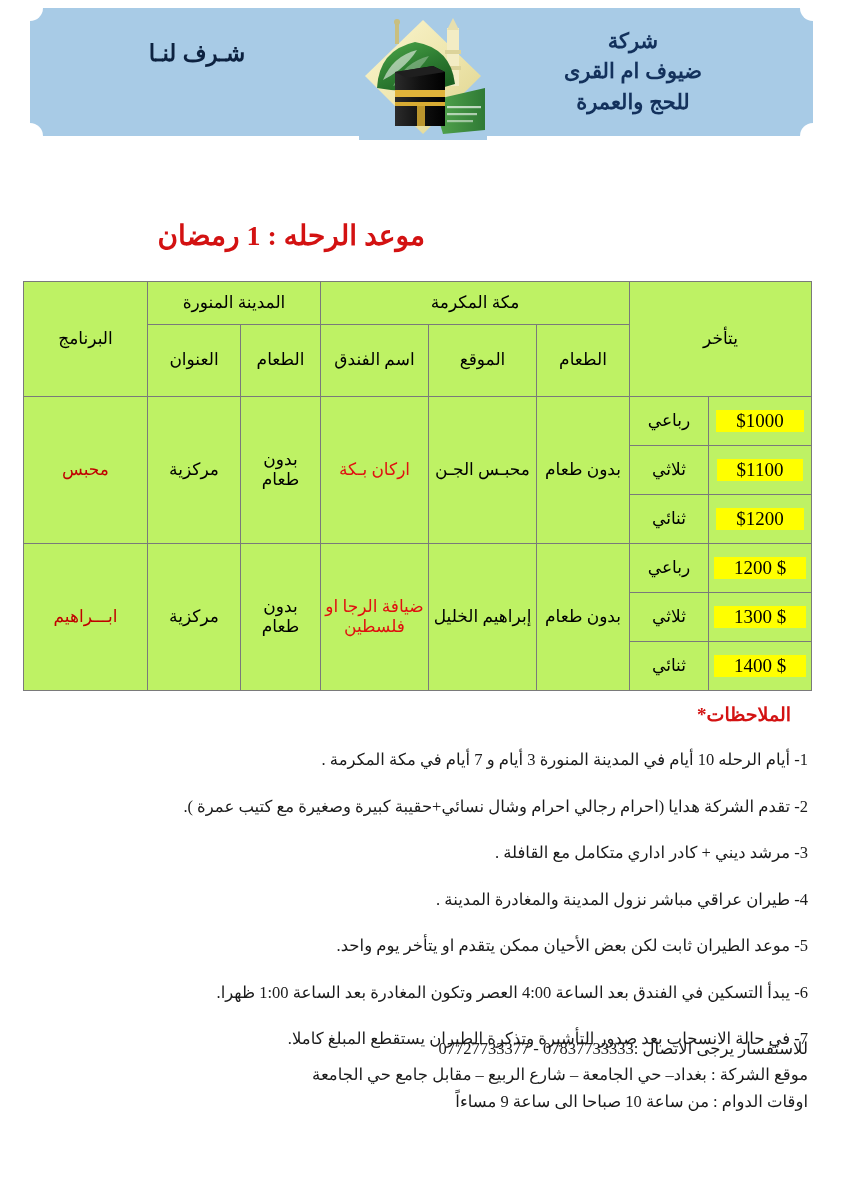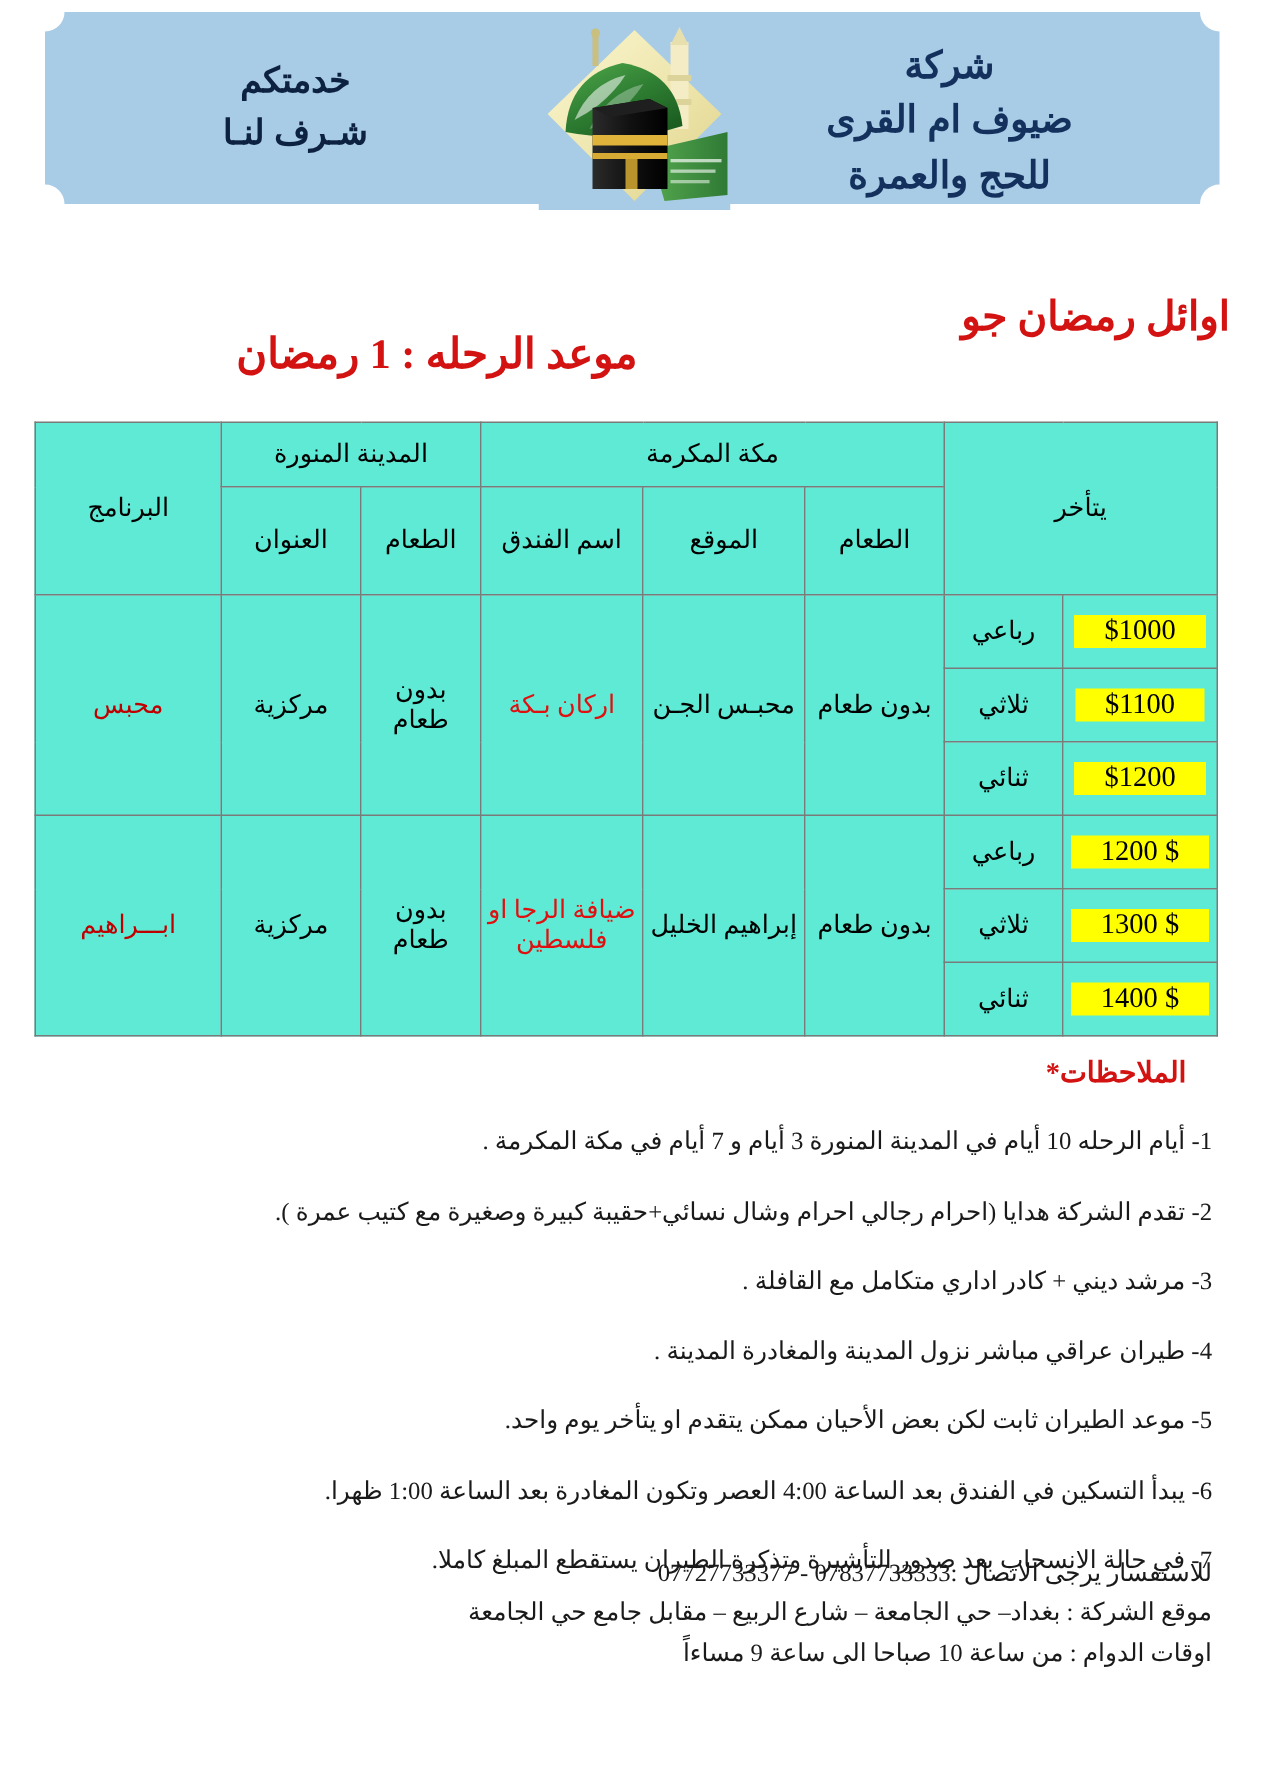--- a/index.html
+++ b/index.html
@@ -41,21 +41,21 @@
 
   .company-name {
     position: absolute;
     top: 18px;
     right: 40px;
     width: 280px;
     text-align: center;
     color: #13315c;
     font-family: "Liberation Sans", sans-serif;
     font-weight: bold;
-    font-size: 25px;
+    font-size: 21px;
     line-height: 1.45;
   }
   .company-name div { white-space: nowrap; }
 
   .service-slogan {
     position: absolute;
     top: 28px;
     left: 52px;
     width: 230px;
     text-align: center;
@@ -120,21 +120,21 @@
   }
   .price-table td, .price-table th {
     border: 1px solid #7a7a7a;
     text-align: center;
     vertical-align: middle;
     font-family: "Liberation Serif", serif;
     font-size: 17px;
     font-weight: normal;
     padding: 2px 3px;
     line-height: 1.2;
-    background: #5eead4;
+    background: #bef264;
   }
   .grp-head { height: 38px; font-size: 17px; }
   .col-head { height: 67px; }
   .prog-cell {
     color: #c00000;
     font-weight: bold;
     font-size: 19px;
     letter-spacing: 0.5px;
   }
   .hotel-cell {
@@ -216,21 +216,20 @@
   <span class="notch bl"></span>
   <span class="notch br"></span>
 
   <div class="company-name">
     <div>شركة</div>
     <div>ضيوف ام القرى</div>
     <div>للحج والعمرة</div>
   </div>
 
   <div class="service-slogan">
-    <div>خدمتكم</div>
     <div>شـرف لنـا</div>
   </div>
 
   <div class="logo">
     <svg viewBox="0 0 128 126" xmlns="http://www.w3.org/2000/svg">
       <defs>
         <linearGradient id="gCream" x1="0" y1="0" x2="1" y2="1">
           <stop offset="0%" stop-color="#fbf6d0"></stop>
           <stop offset="60%" stop-color="#ece3a8"></stop>
           <stop offset="100%" stop-color="#ddd189"></stop>
@@ -276,21 +275,20 @@
       <polygon points="36,58 74,52 86,58 86,112 36,112" fill="url(#gKaaba)"></polygon>
       <polygon points="36,58 74,52 86,58 48,64" fill="#1f1f1f"></polygon>
       <rect x="36" y="76" width="50" height="7" fill="#e0b33a"></rect>
       <rect x="36" y="88" width="50" height="4" fill="#d7ab33"></rect>
       <rect x="58" y="92" width="8" height="20" fill="#d7ab33" opacity="0.85"></rect>
     </svg>
   </div>
 </div>
 
 <div class="title-row">
-  <div class="promo-title">اوائل رمضان جو</div>
   <div class="trip-date">موعد الرحله : 1 رمضان</div>
 </div>
 
 <table class="price-table">
   <colgroup>
     <col style="width:103px">
     <col style="width:79px">
     <col style="width:93px">
     <col style="width:108px">
     <col style="width:108px">

